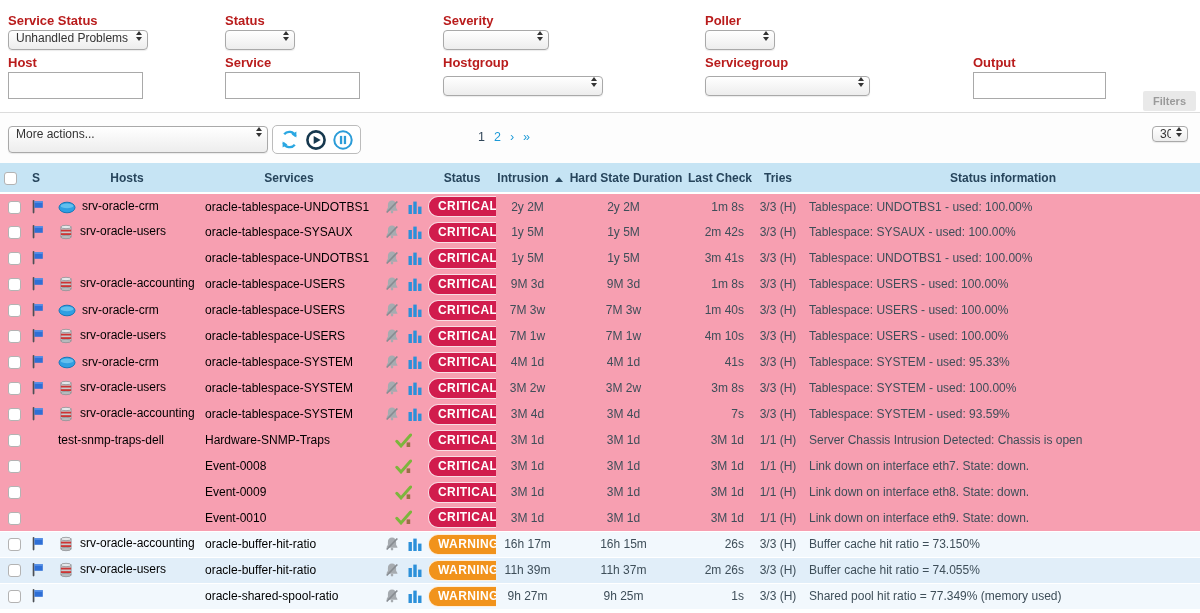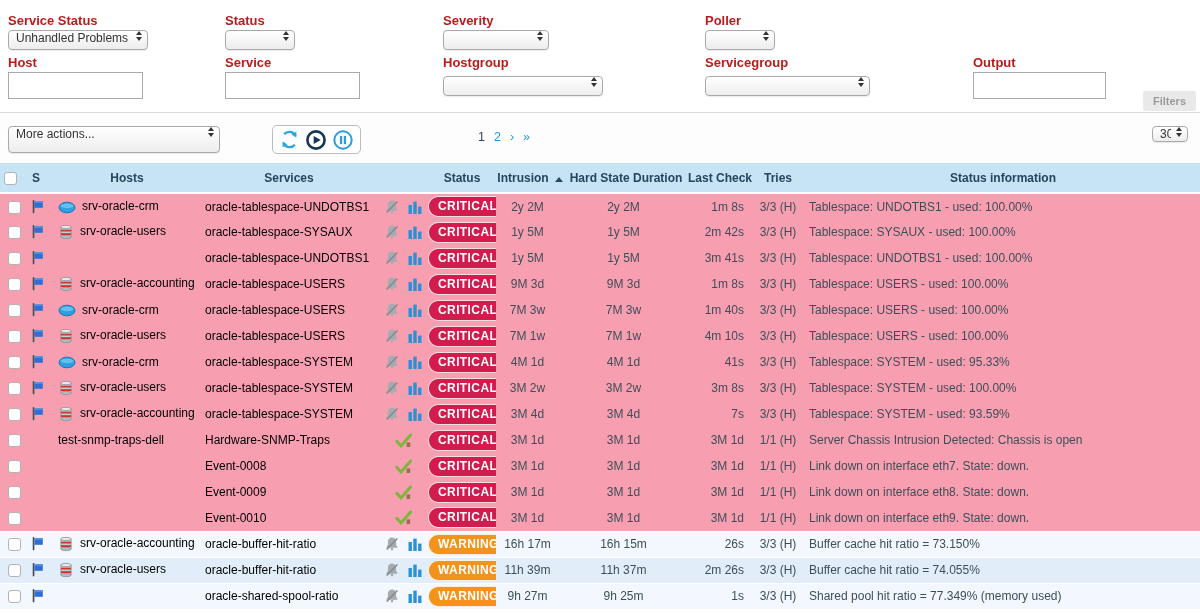--- a/index.html
+++ b/index.html
@@ -129,21 +129,21 @@
         <i class="arr-up"></i>
         <i class="arr-dn"></i>
       </span>
     </div>
   <input class="txt" style="left: 973px; top: 72px; width: 133px;" value="">
 
   <div class="filters-tab">Filters</div>
 </div>
 
 <div class="toolbar">
-  <div class="sel" style="left:8px;top:13px;width:212px;height:27px">
+  <div class="sel" style="left:8px;top:13px;width:260px;height:27px">
     <span class="val">More actions...</span>
     <span class="arrs">
         <i class="arr-up"></i>
         <i class="arr-dn"></i>
       </span>
   </div>
 
   <div class="btn-group">
     <span>
       <svg width="21" height="21" viewBox="0 0 21 21">

